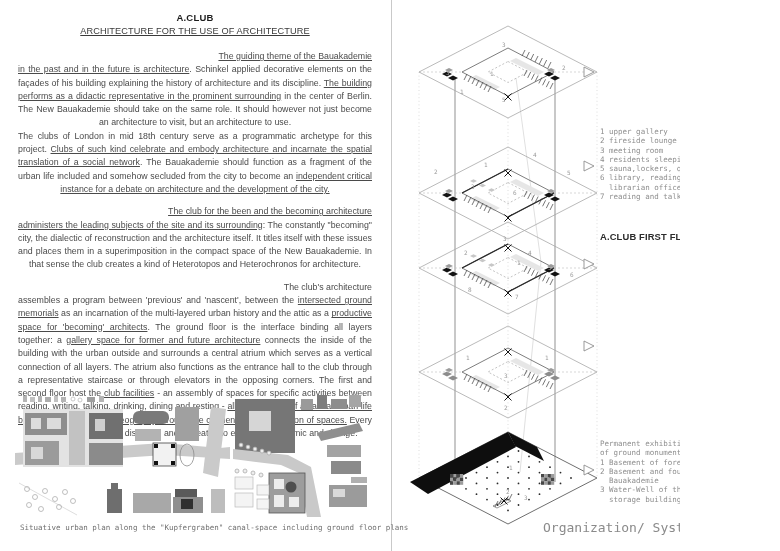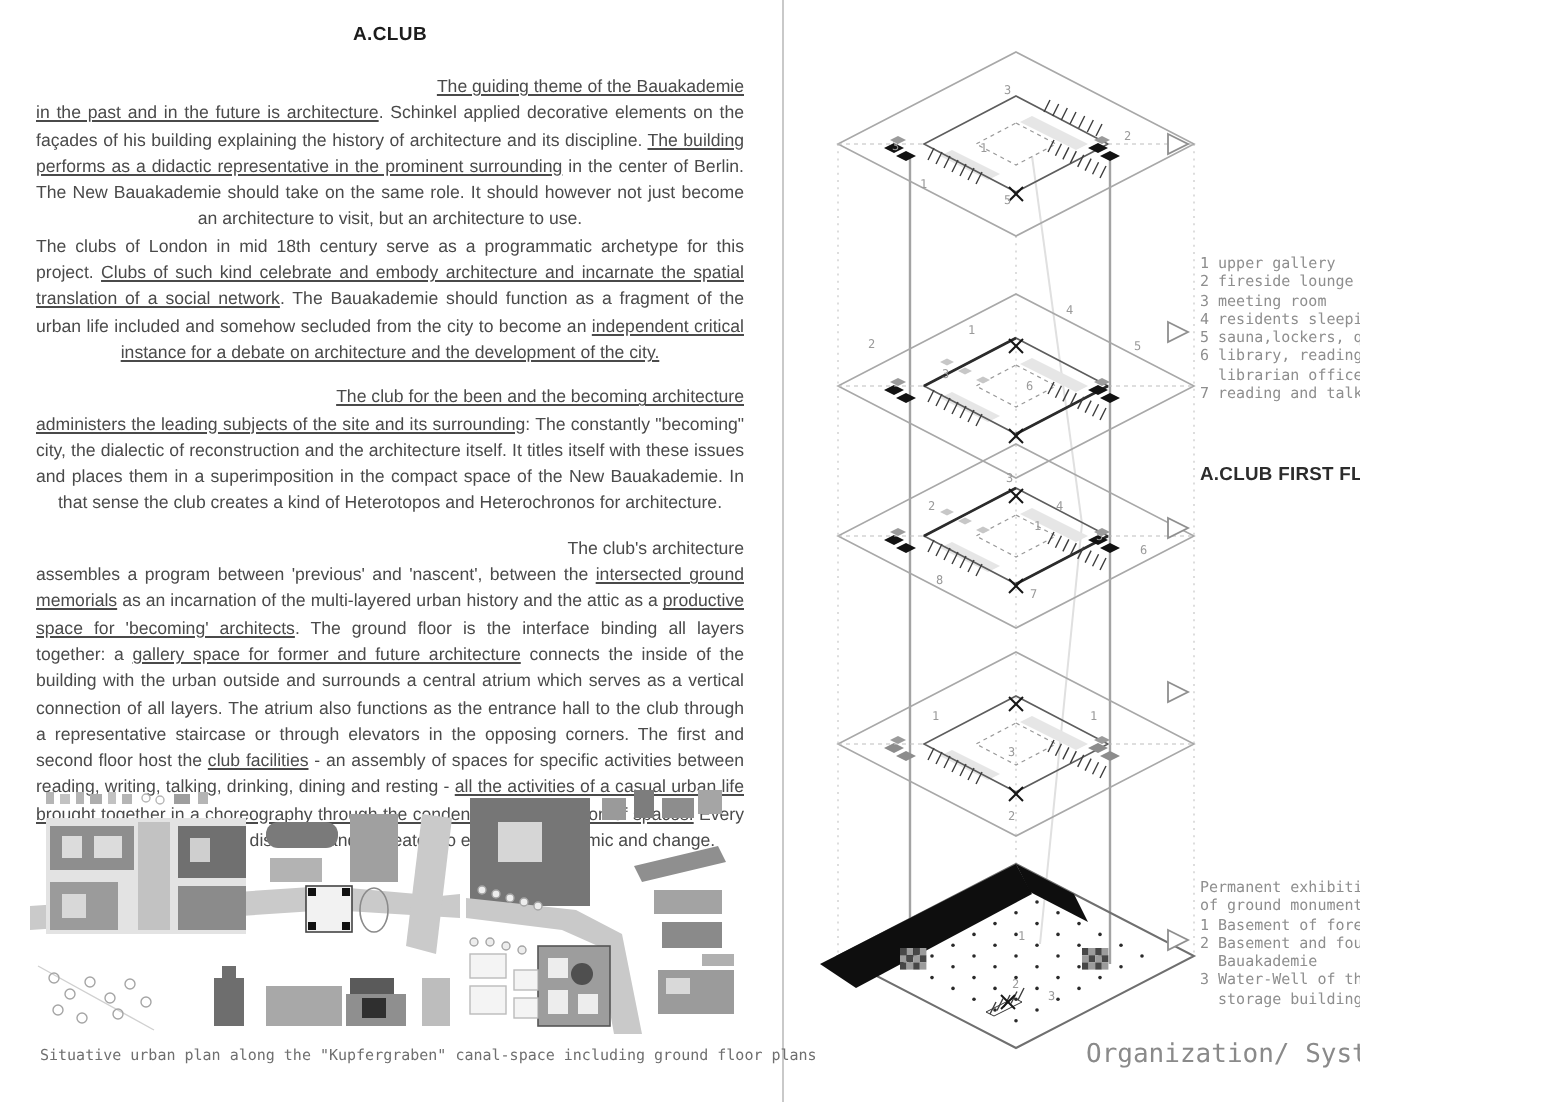--- a/index.html
+++ b/index.html
@@ -38,20 +38,21 @@
              color:#8e8e8e;margin:3px 0 0 0;white-space:pre;}
 </style>
 </head>
 <body>
 
 <div class="page">
   <div class="page-divider"></div>
 
   <div class="article">
     <div class="doc-title">A.CLUB</div>
+    <div class="doc-subtitle">ARCHITECTURE FOR THE USE OF ARCHITECTURE</div>
 
     <div class="para first">
       <div class="para-head u">The guiding theme of the Bauakademie</div>
       <div class="para-body"><u>in the past and in the future is architecture</u>. Schinkel applied decorative elements on the façades of his building explaining the history of architecture and its discipline. <u>The building performs as a didactic representative in the prominent surrounding</u> in the center of Berlin. The New Bauakademie should take on the same role. It should however not just become an architecture to visit, but an architecture to use.</div>
       <div class="para-body">The clubs of London in mid 18th century serve as a programmatic archetype for this project. <u>Clubs of such kind celebrate and embody architecture and incarnate the spatial translation of a social network</u>. The Bauakademie should function as a fragment of the urban life included and somehow secluded from the city to become an <u>independent critical instance for a debate on architecture and the development of the city.</u></div>
     </div>
 
     <div class="para">
       <div class="para-head u">The club for the been and the becoming architecture</div>
       <div class="para-body"><u>administers the leading subjects of the site and its surrounding</u>: The constantly "becoming" city, the dialectic of reconstruction and the architecture itself. It titles itself with these issues and places them in a superimposition in the compact space of the New Bauakademie. In that sense the club creates a kind of Heterotopos and Heterochronos for architecture.</div>

